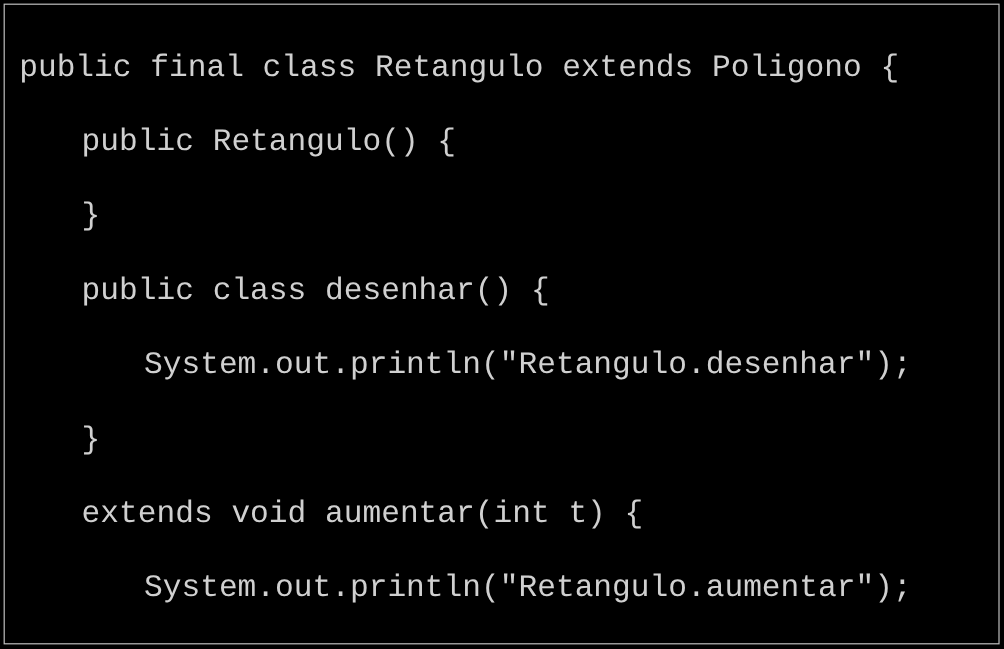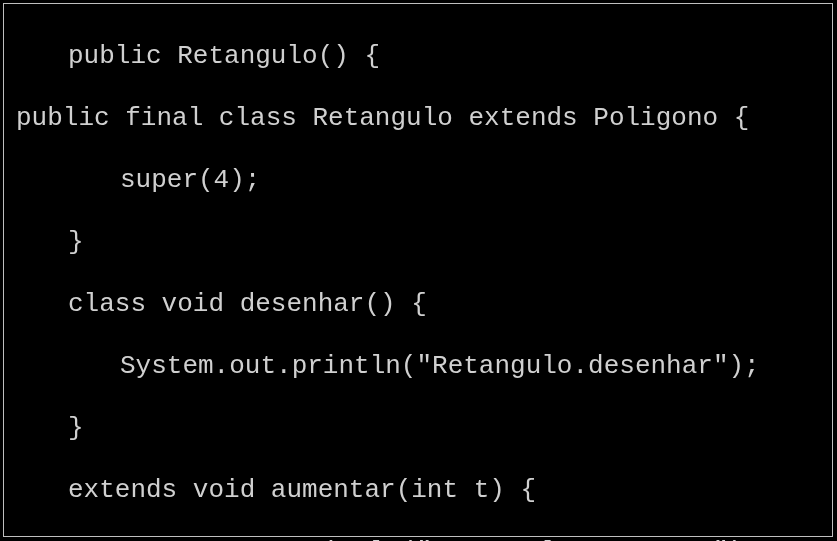--- a/index.html
+++ b/index.html
@@ -26,25 +26,24 @@
   .code-line {
     display: block;
   }
   .ind1 { padding-left: 52px; }
   .ind2 { padding-left: 104px; }
 </style>
 </head>
 <body>
 
 <div class="code-container">
+<span class="code-line">public final class Retangulo extends Poligono {</span>
 <span class="code-line ind1">public Retangulo() {</span>
-<span class="code-line">public final class Retangulo extends Poligono {</span>
-<span class="code-line ind2">super(4);</span>
 <span class="code-line ind1">}</span>
-<span class="code-line ind1">class void desenhar() {</span>
+<span class="code-line ind1">public class desenhar() {</span>
 <span class="code-line ind2">System.out.println("Retangulo.desenhar");</span>
 <span class="code-line ind1">}</span>
 <span class="code-line ind1">extends void aumentar(int t) {</span>
 <span class="code-line ind2">System.out.println("Retangulo.aumentar");</span>
 
 
 
 
 
 </div>

